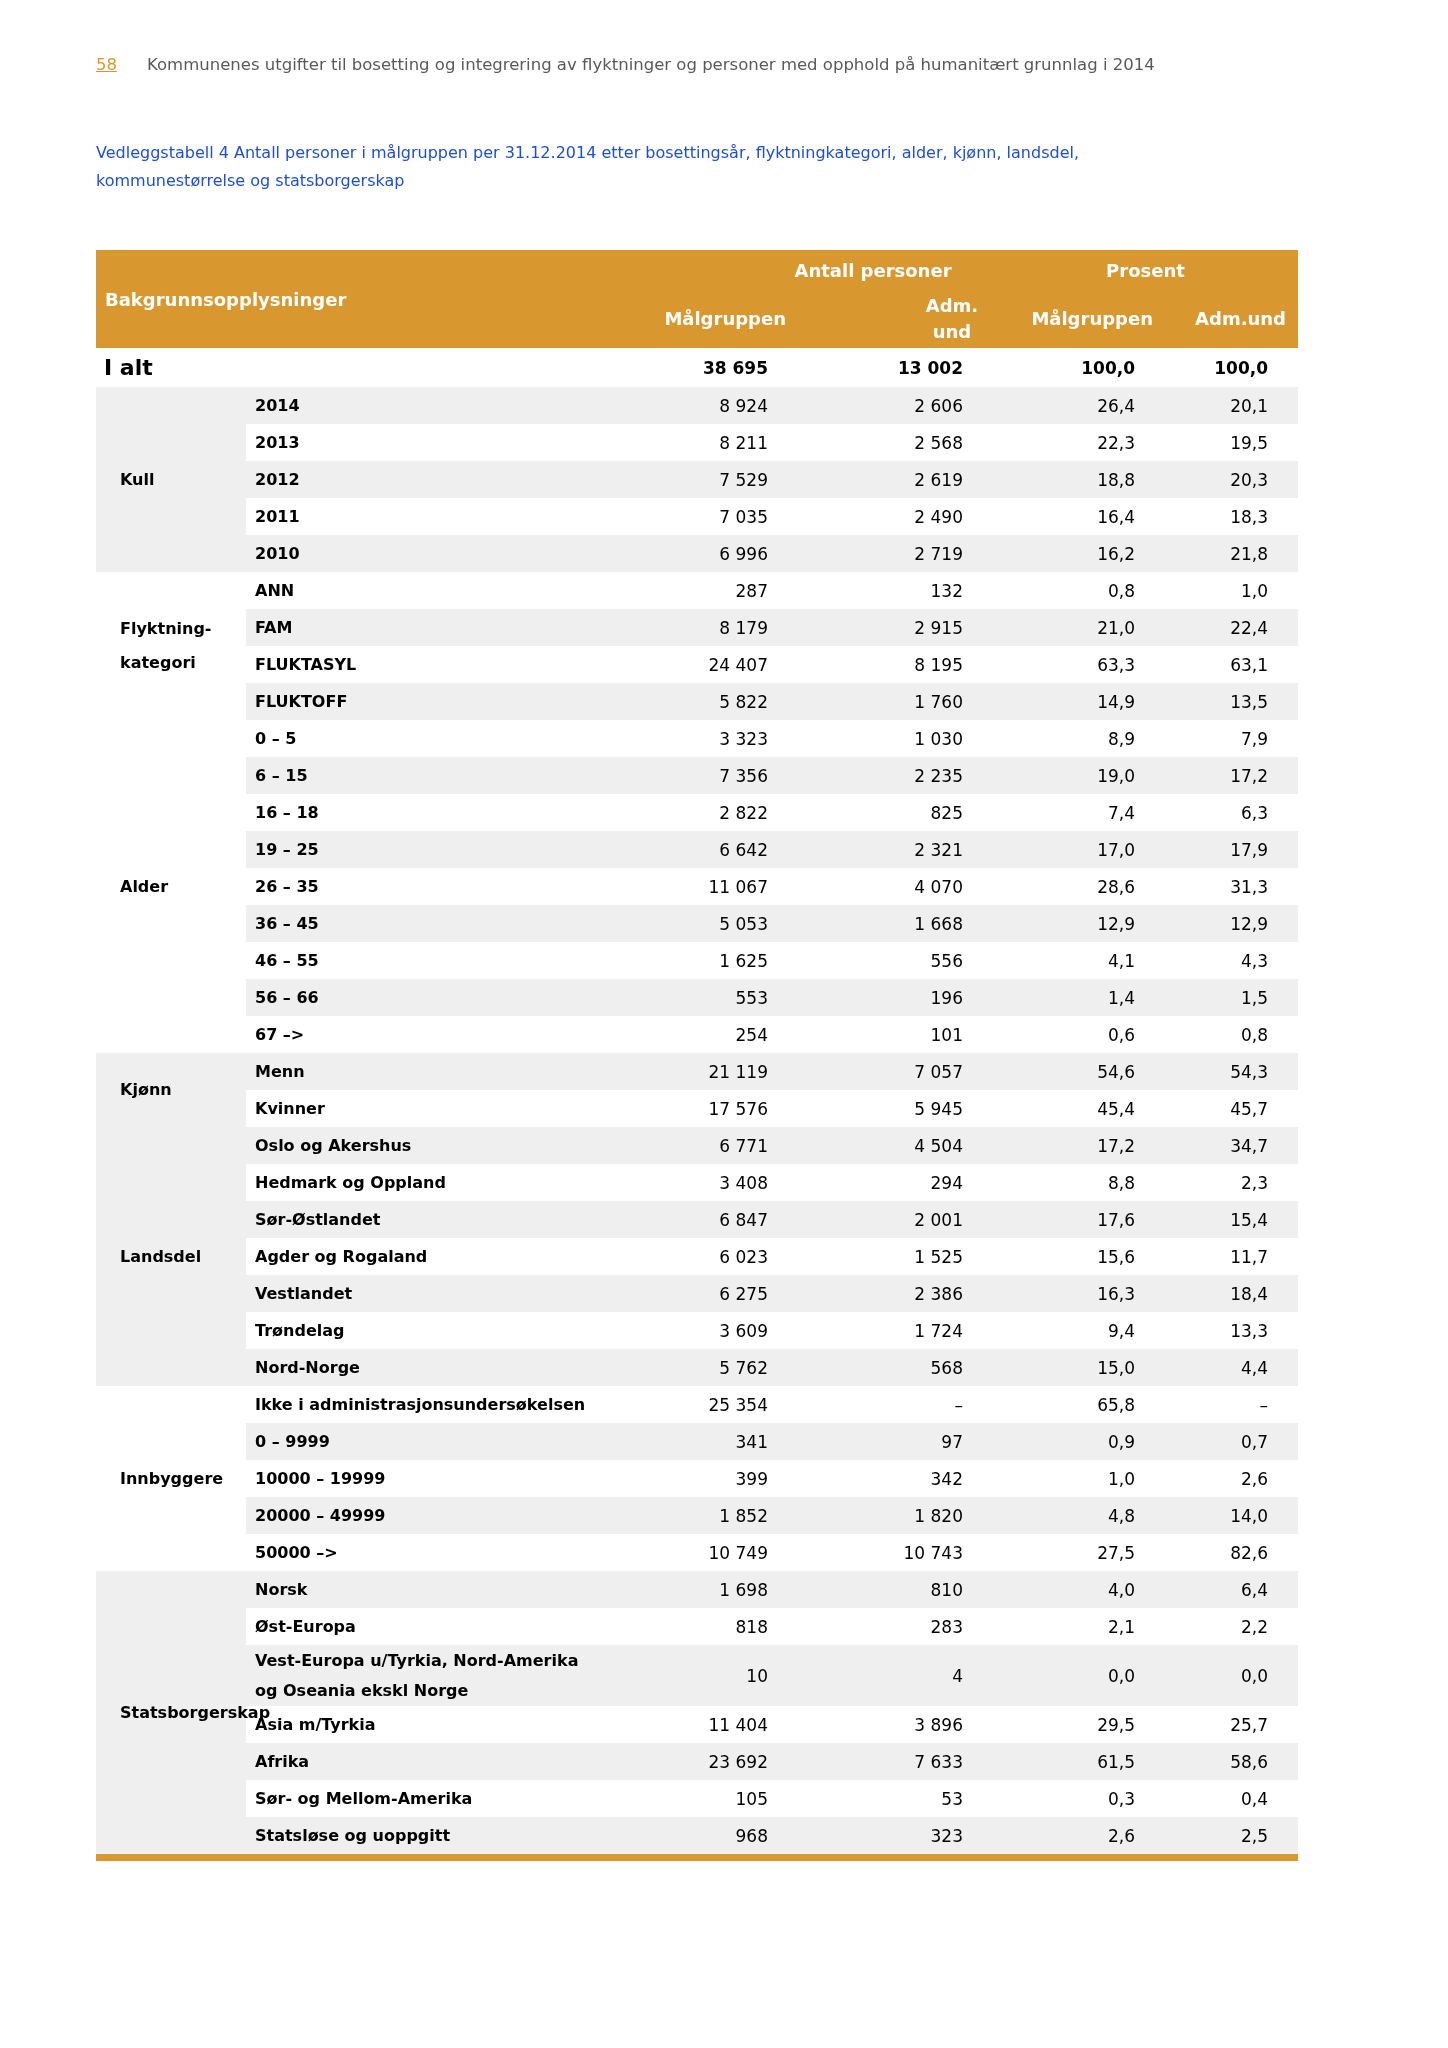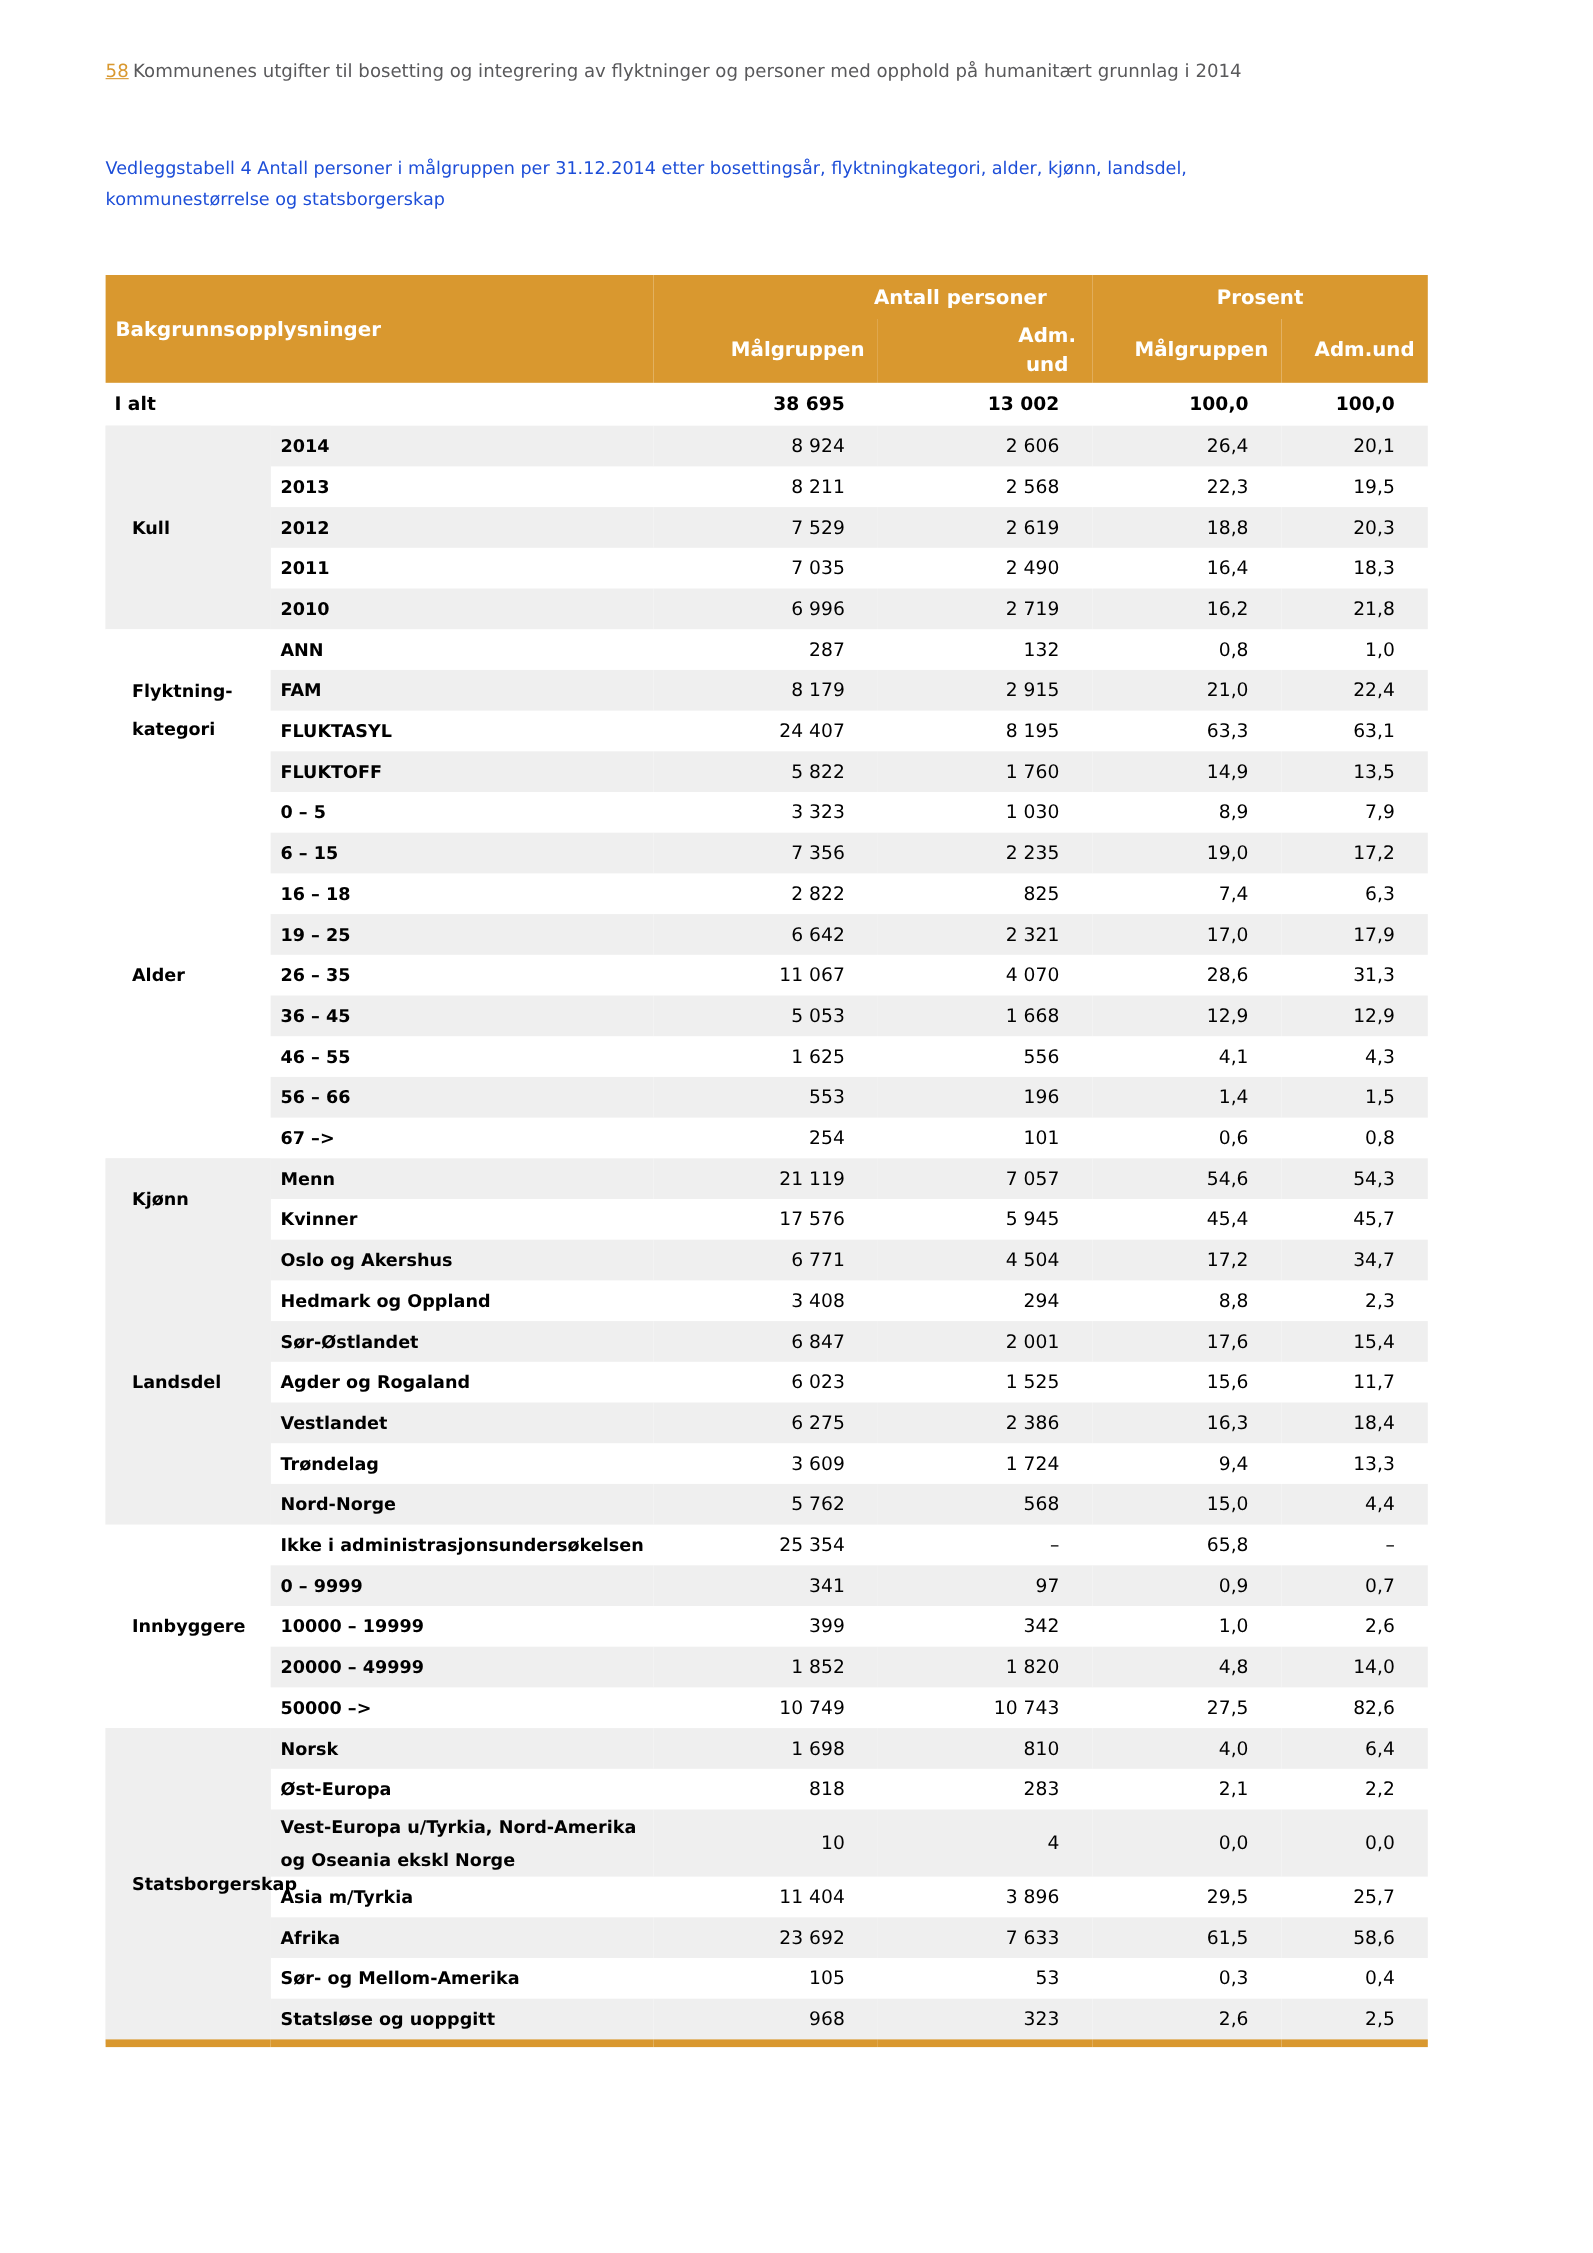--- a/index.html
+++ b/index.html
@@ -2,21 +2,21 @@
 <html style="--accent: #D9982F; --stripe: #EFEFEF; --hdrtext: #59595B;"><head>
 <meta charset="utf-8">
 <style>
   :root { --accent:#D9982F; --stripe:#EFEFEF; --hdrtext:#59595B; }
   html,body { margin:0; padding:0; background:#ffffff; }
   body {
     width:1448px; height:2048px; overflow:hidden;
     font-family:"DejaVu Sans", sans-serif; color:#000;
   }
   .page-header { padding:55px 96px 0 96px; font-size:16.5px; color:var(--hdrtext); }
-  .page-num { color:var(--accent); margin-right:4px;text-decoration:underline; }
+  .page-num { color:var(--accent); margin-right:30px;text-decoration:underline; }
   .doc-title {
     margin:65px 96px 0 96px; max-width:1115px;
     font-size:16px; line-height:1.72; color:#1d4ed8; font-weight:normal;
   }
   table.data {
     border-collapse:collapse; table-layout:fixed;
     margin:56px 0 0 96px; width:1202px;
     border-bottom:7px solid var(--accent);
   }
   thead th {
@@ -31,21 +31,21 @@
   tbody td { height:35px; vertical-align:middle; font-size:17px; }
   tbody tr.g { background:var(--stripe); }
   td.group {
     font-weight:bold; font-size:16px; padding-left:24px;
     vertical-align:middle; line-height:34px; background:#ffffff;
   }
   td.group.g { background:var(--stripe); }
   td.sub { font-weight:bold; font-size:16px; padding-left:9px; line-height:1.85; }
   td.num { text-align:right; padding-right:30px; }
   tr.total td { font-weight:bold; height:37px; }
-  td.total-label { padding-left:8px; font-size:17px; }
+  td.total-label { padding-left:8px; font-size:22px; }
 </style>
 </head>
 <body>
 
 <div class="page-header">
   <span class="page-num">58</span><span>Kommunenes utgifter til bosetting og integrering av flyktninger og personer med opphold på humanitært grunnlag i 2014</span>
 </div>
 
 <div class="doc-title">Vedleggstabell 4 Antall personer i målgruppen per 31.12.2014 etter bosettingsår, flyktningkategori, alder, kjønn, landsdel, kommunestørrelse og statsborgerskap</div>
 

